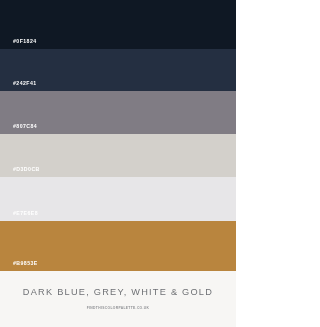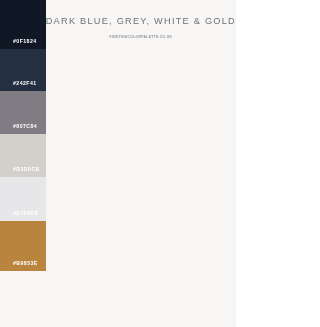--- a/index.html
+++ b/index.html
@@ -13,21 +13,21 @@
     font-family: "Liberation Sans", sans-serif;
     overflow: hidden;
   }
 
   .palette-card {
     position: relative;
     width: 236px;
     height: 327px;
     background: #f7f6f4;
     display: flex;
-    flex-direction: row;
+    flex-direction: column;
     box-sizing: border-box;
   }
 
   .swatch-stack {
     display: flex;
     flex-direction: column;
     width: 100%;
   }
 
   .swatch {

